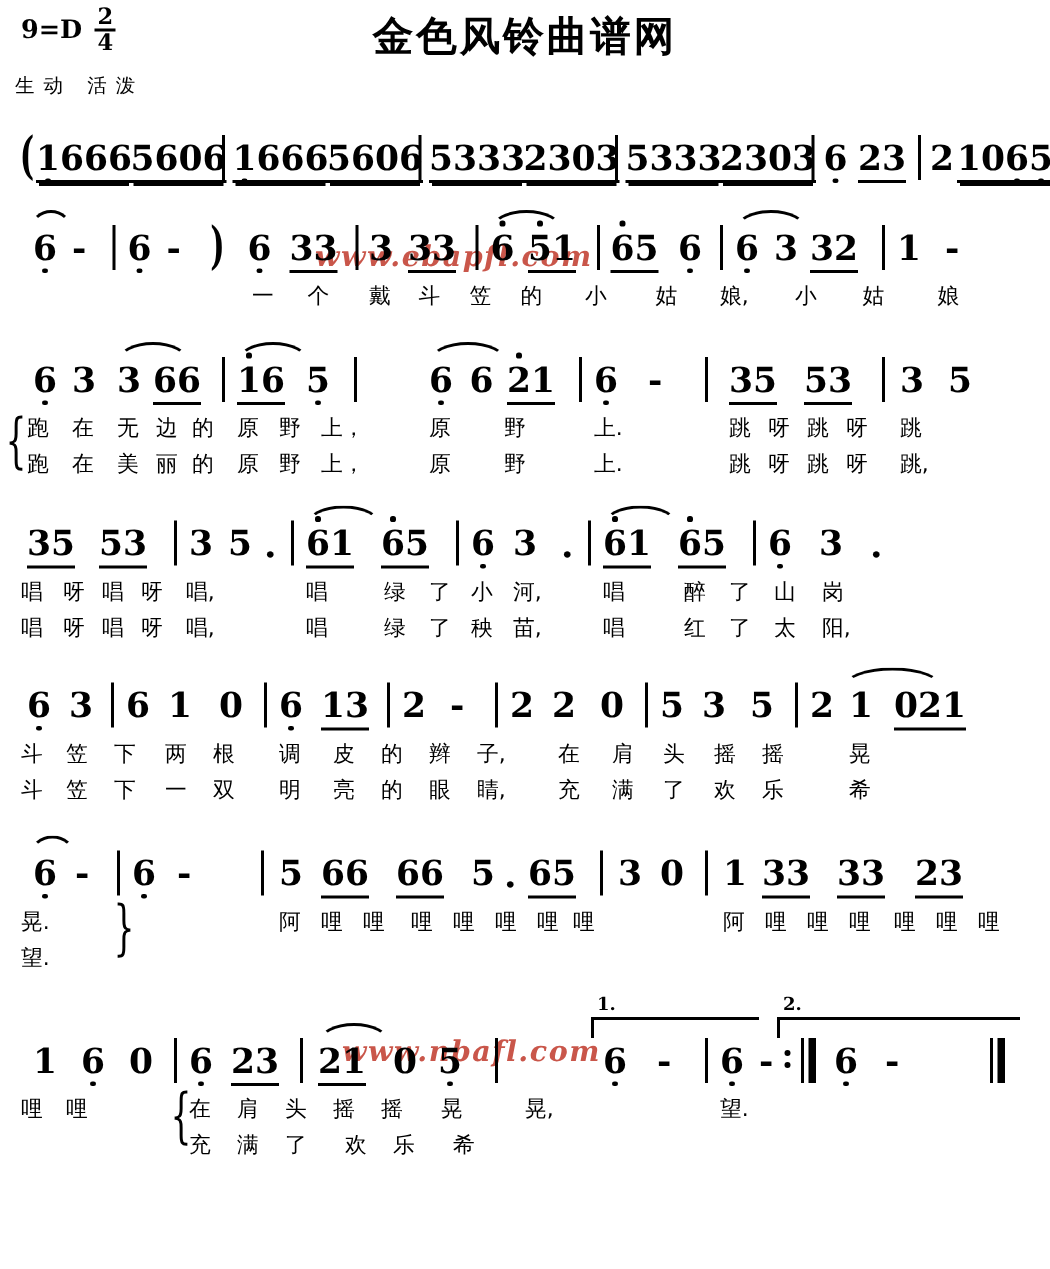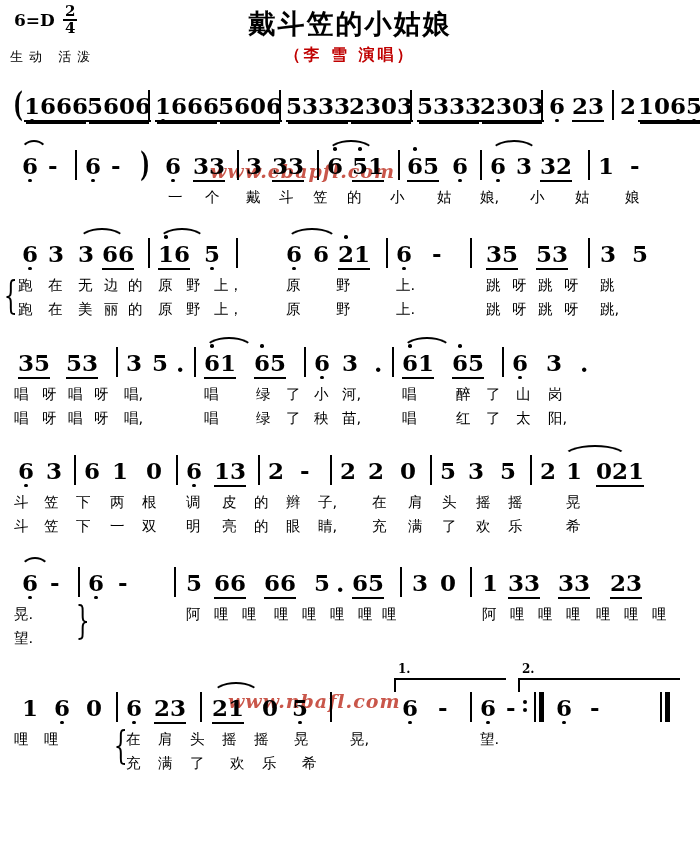--- a/index.html
+++ b/index.html
@@ -109,28 +109,27 @@
     position:absolute;color:#c0392b;font-weight:bold;font-style:italic;
     font-family:"DejaVu Serif","Liberation Serif",serif;
     font-size:19px;opacity:.85;letter-spacing:1px;
   }
 </style>
 </head>
 <body>
 
 <div class="sheet">
 
-  <div class="key-sig">6=D</div>
+  <div class="key-sig">9=D</div>
   <div class="meter">
     <span class="num">2</span>
     <span class="den">4</span>
   </div>
   <div class="tempo">生动  活泼</div>
-  <div class="title">戴斗笠的小姑娘</div>
-  <div class="singer">（李 雪 演唱）</div>
+  <div class="title">金色风铃曲谱网</div>
 
   <div class="wm" style="left:210px;top:160px;">www.ebapfl.com</div>
   <div class="wm" style="left:228px;top:690px;">www.nbafl.com</div>
 
   <div class="row" style="top:90px;">
     <div class="notes">
       <span class="paren" style="left:10px;top:-6px;">(</span>
 
       <span class="tok u2" style="left:24px;top:2px;">
         <span class="tok dotunder" style="position:relative;left:0;">1</span><span>6</span><span>6</span><span>6</span>

